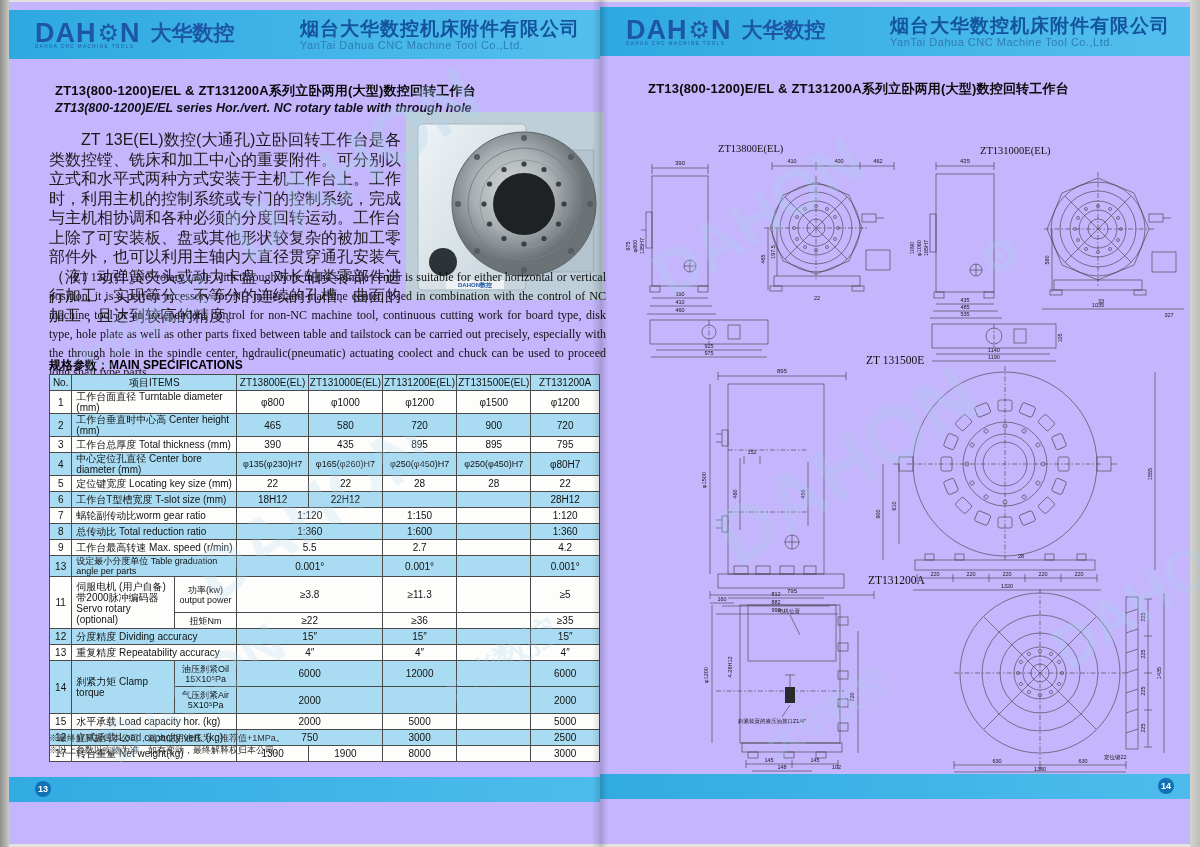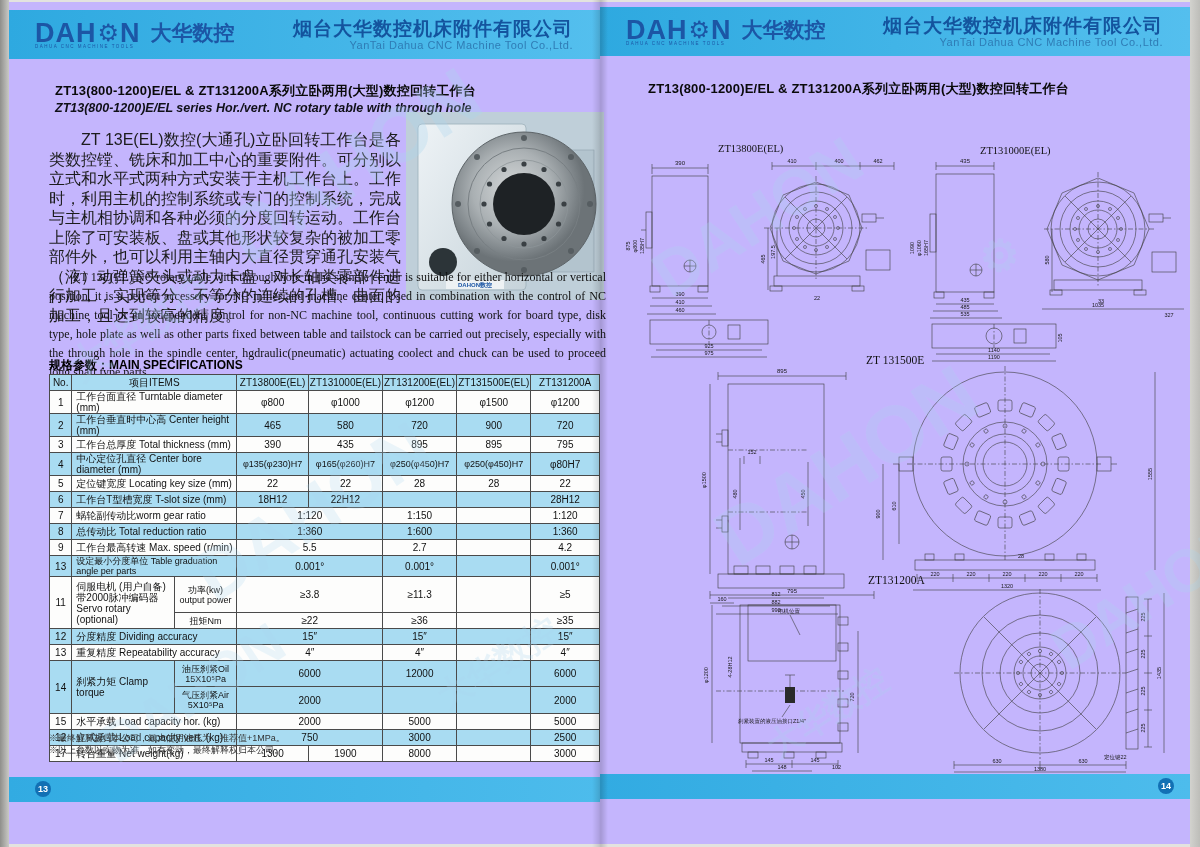--- a/index.html
+++ b/index.html
@@ -19,21 +19,21 @@
           background:linear-gradient(90deg,#2ea9e0,#54bfee);}
   .band-bot{position:absolute;left:0;right:0;top:775px;height:25px;
           background:linear-gradient(90deg,#32abe2,#4dbcec);}
   .pagenum{position:absolute;width:16px;height:16px;border-radius:50%;background:#1270b4;
           color:#fff;font-size:9px;font-weight:bold;text-align:center;line-height:16px;}
   .logo{position:absolute;left:26px;top:10px;display:flex;align-items:flex-start;}
   .logo .lt{font-size:27px;font-weight:bold;color:#1c56a5;letter-spacing:1px;line-height:26px;}
   .logo .gear{font-size:24px;color:#1c56a5;line-height:26px;margin:0 1px;}
   .logo .tag{font-size:4.5px;color:#1c56a5;letter-spacing:1.5px;margin-top:-2px;}
   .logo .cn{font-size:21px;font-weight:bold;color:#1c56a5;margin-left:10px;line-height:26px;}
-  .company{position:absolute;right:27px;top:8px;text-align:right;margin-left:37px;}
+  .company{position:absolute;right:20px;top:8px;text-align:left;margin-left:37px;}
   .company .cn{font-size:19px;font-weight:bold;color:#14549e;letter-spacing:1px;line-height:21px;}
   .company .en{font-size:11px;color:#2f7cb5;letter-spacing:.5px;}
   
   .title-block{position:absolute;z-index:3;}
   .t-cn{font-size:13px;font-weight:bold;color:#0a0a0a;letter-spacing:.2px;line-height:18px;}
   .t-en{font-size:12.5px;font-weight:bold;font-style:italic;color:#101018;line-height:17px;}
   .t-dim{font-size:13px;font-weight:bold;color:#0a0a0a;line-height:18px;}
   .t-dim .en{font-style:italic;}
   
   .intro-cn{position:absolute;left:40px;top:128px;width:352px;font-size:16px;line-height:19.5px;

